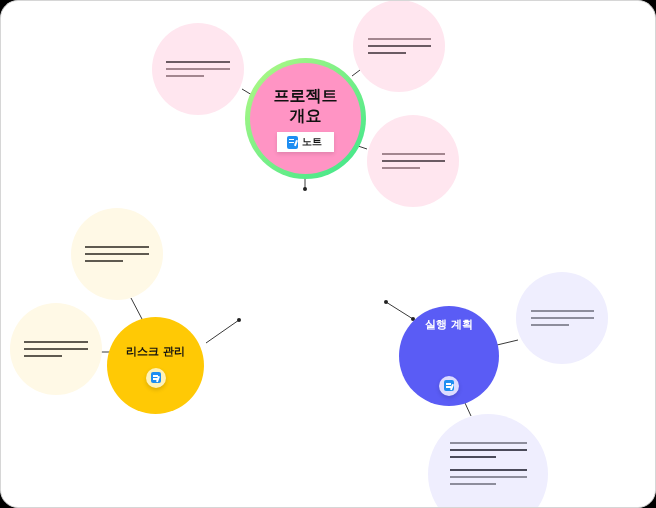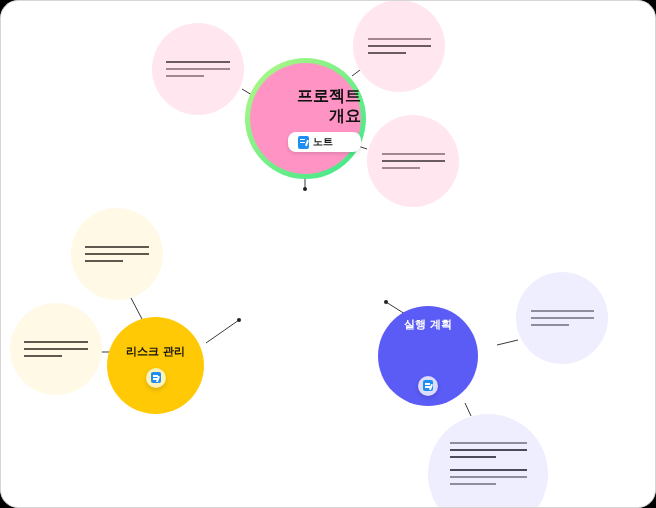--- a/index.html
+++ b/index.html
@@ -23,25 +23,25 @@
   .lav .ln { background: #8d8d9c; }
   .lav .ln.dark { background: #4b4b5a; }
   .central {
     background: linear-gradient(135deg, #a6f887 0%, #6ef084 45%, #37e38a 100%);
   }
   .central .title { font-weight: bold; font-size: 20px; line-height: 21px; color: #111; }
   .topic-pink {
     background: #ff94c4;
     border: 5px solid transparent;
     background-image: linear-gradient(#ff94c4, #ff94c4), linear-gradient(135deg, #b6f984, #3ae58b);
-    background-origin: border-box; background-clip: padding-box, border-box; align-items: flex-end;
+    background-origin: border-box; background-clip: padding-box, border-box;
   }
   .topic-pink .title { font-weight: bold; font-size: 16px; line-height: 18px; color: #111; margin-top: 2px; }
   .note-pill {
-    margin-top: 7px; background: #fff; border-radius: 8px; padding: 3px 28px 3px 10px;
+    margin-top: 7px; background: #fff; border-radius: 0; padding: 3px 12px 3px 10px;
     display: flex; align-items: center; gap: 4px; box-shadow: 0 2px 4px rgba(0,0,0,0.12);
   }
   .note-pill .lbl { font-size: 10px; font-weight: bold; color: #111; }
   .doc-icon {
     width: 11px; height: 13px; background: #1e8ef2; border-radius: 2px; position: relative; display: inline-block;
   }
   .doc-icon::before { content: ""; position: absolute; left: 2px; top: 3px; width: 5px; height: 1.5px; background: #fff; box-shadow: 0 3px 0 #fff; }
   .doc-icon::after { content: ""; position: absolute; right: 2px; top: 4px; width: 1.5px; height: 6px; background: #fff; transform: rotate(20deg); }
   .topic-yellow { background: #ffc905; }
   .topic-yellow .title { font-weight: bold; font-size: 11px; color: #111; }
@@ -147,20 +147,20 @@
     </div>
   </div>
 
   <div class="node topic-yellow" style="left:106px;top:316px;width:97px;height:97px;">
     <div class="title">리스크 관리</div>
     <div class="icon-bubble">
       <span class="doc-icon"></span>
     </div>
   </div>
 
-  <div class="node topic-blue" style="left:377px;top:305px;width:100px;height:100px;gap:35px;">
+  <div class="node topic-blue" style="left:398px;top:305px;width:100px;height:100px;gap:35px;">
     <div class="title">실행 계획</div>
     <div class="icon-bubble">
       <span class="doc-icon"></span>
     </div>
   </div>
 
 </div>
 
 </body></html>

